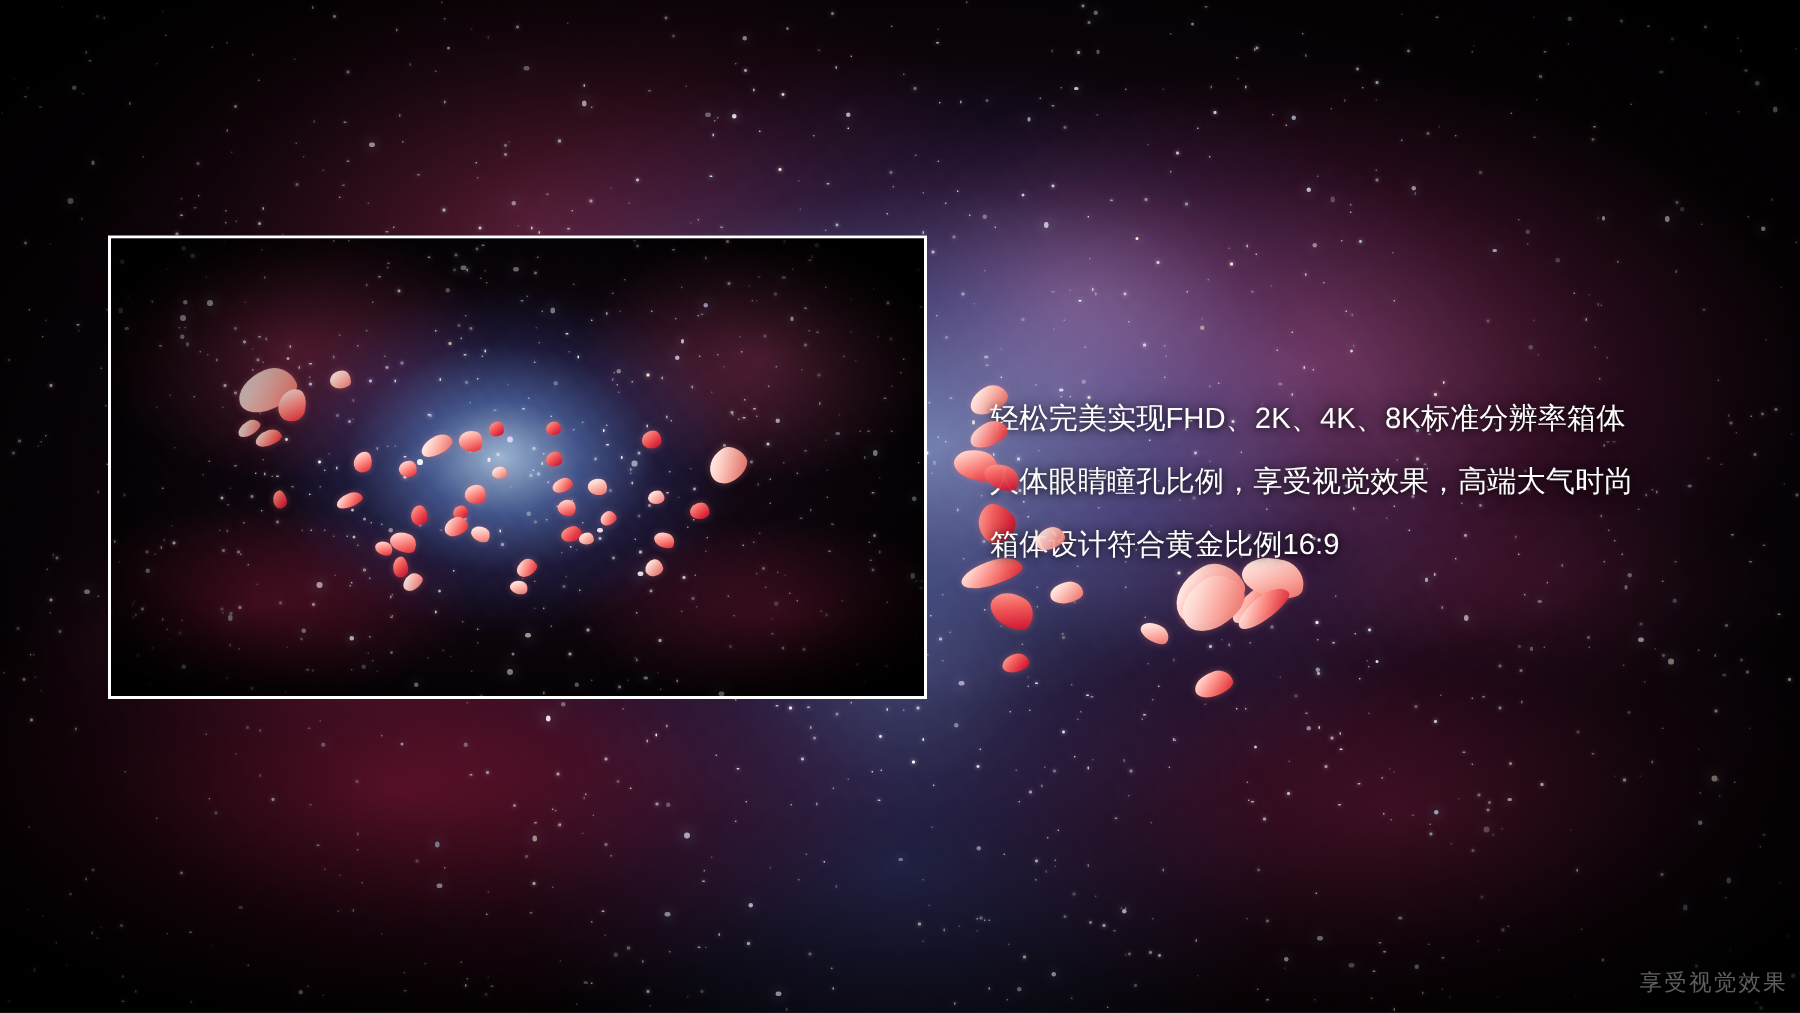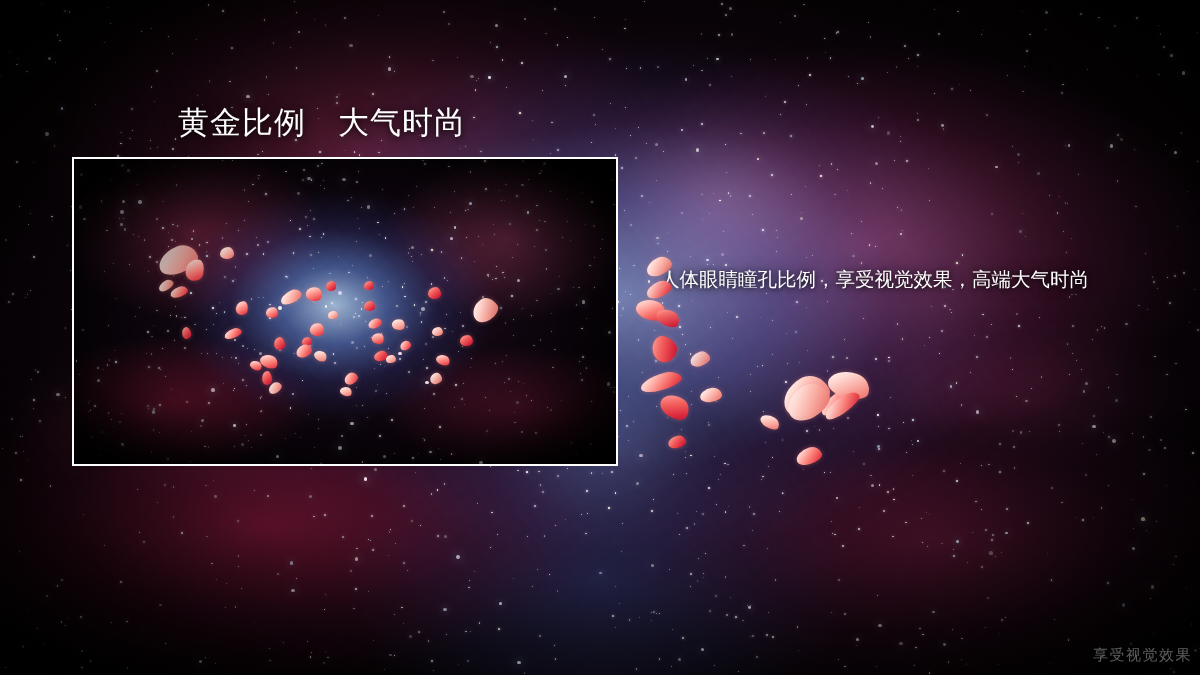--- a/index.html
+++ b/index.html
@@ -1879,24 +1879,25 @@
         <div class="petal deep" style="left: 386px; top: 176px; width: 13px; height: 11px; transform: rotate(0deg);"></div>
         <div class="petal" style="left: 362px; top: 196px; width: 14px; height: 10px; transform: rotate(24deg);"></div>
         <div class="petal pale" style="left: 356px; top: 214px; width: 12px; height: 11px; transform: rotate(-12deg);"></div>
         <div class="petal deep" style="left: 290px; top: 122px; width: 10px; height: 9px; transform: rotate(0deg);"></div>
         <div class="petal pale" style="left: 194px; top: 224px; width: 14px; height: 10px; transform: rotate(-34deg);"></div>
         <div class="petal" style="left: 176px; top: 202px; width: 12px; height: 9px; transform: rotate(26deg);"></div>
       </div>
     <div class="inset-vig"></div>
   </div>
 
-  <div id="title">黄金比例　大气时尚</div>
 
   <div id="body-text">
+    <div class="line">轻松完美实现FHD、2K、4K、8K标准分辨率箱体</div>
     <div class="line">人体眼睛瞳孔比例，享受视觉效果，高端大气时尚</div>
+    <div class="line">箱体设计符合黄金比例16:9</div>
   </div>
 
   <div class="petals" id="front-petals">
       <div class="petal" style="left: 646px; top: 282px; width: 26px; height: 15px; transform: rotate(-22deg); opacity: 0.96;"></div>
       <div class="petal deep" style="left: 656px; top: 310px; width: 24px; height: 16px; transform: rotate(26deg); opacity: 0.96;"></div>
       <div class="petal pale" style="left: 690px; top: 352px; width: 20px; height: 14px; transform: rotate(-18deg); opacity: 0.92;"></div>
       <div class="petal pale" style="left: 786px; top: 386px; width: 44px; height: 32px; transform: rotate(-30deg); opacity: 0.97;"></div>
       <div class="petal" style="left: 822px; top: 398px; width: 40px; height: 15px; transform: rotate(-36deg); opacity: 0.97;"></div>
     </div>
 

